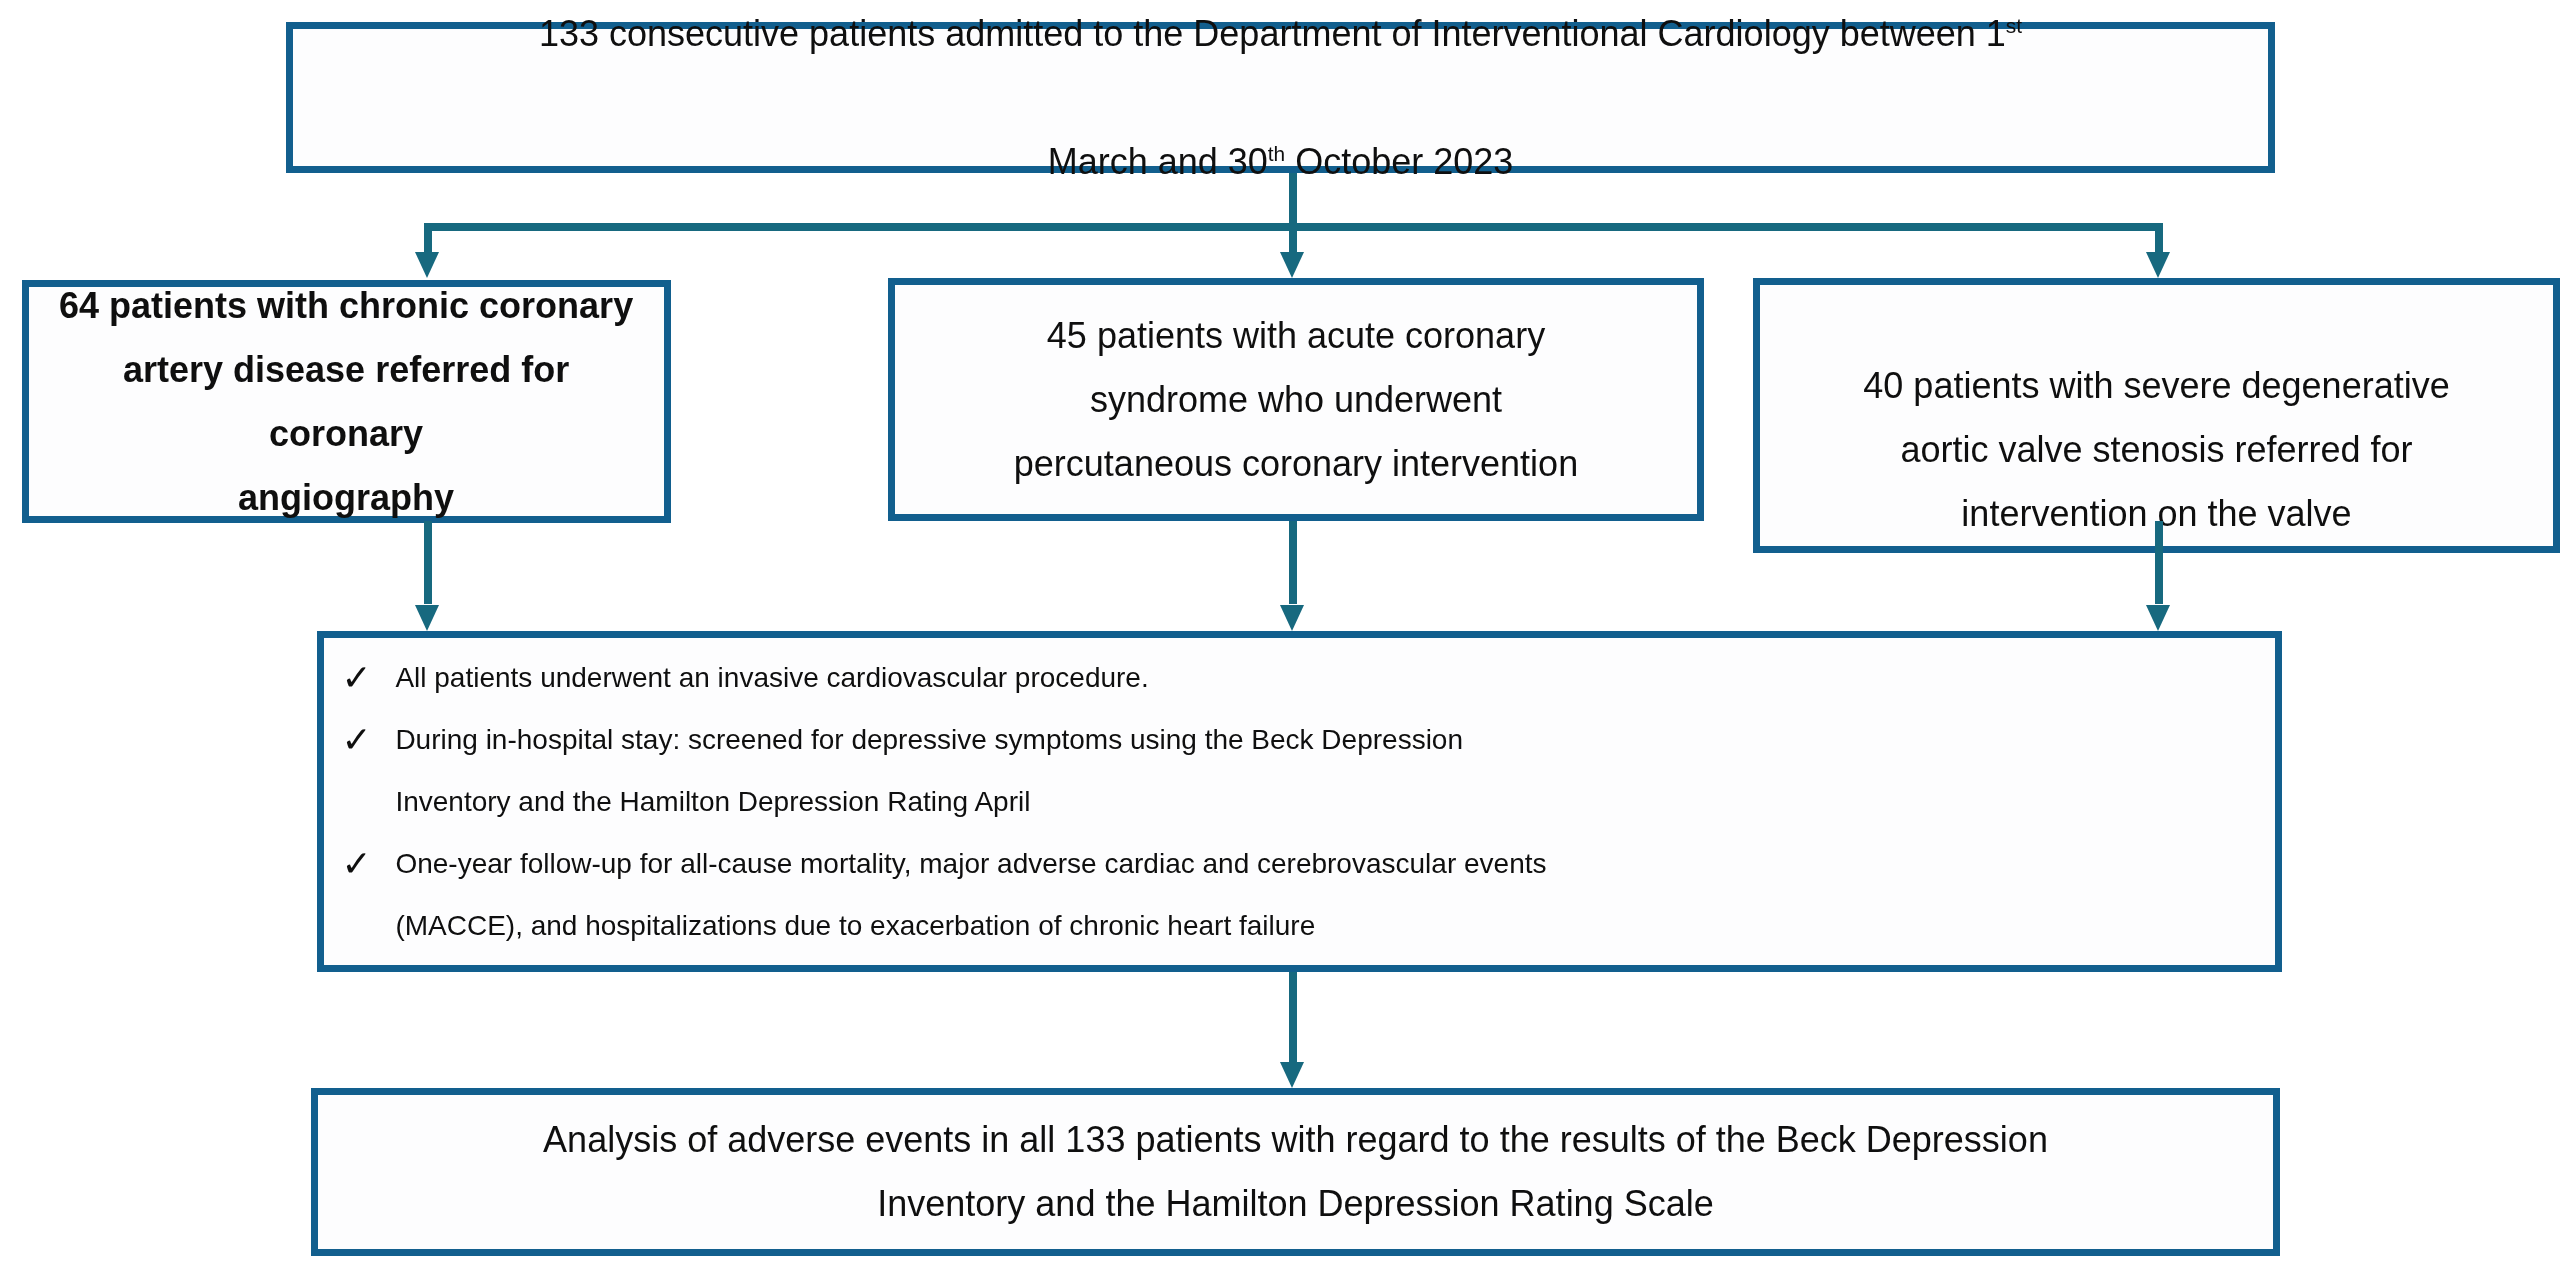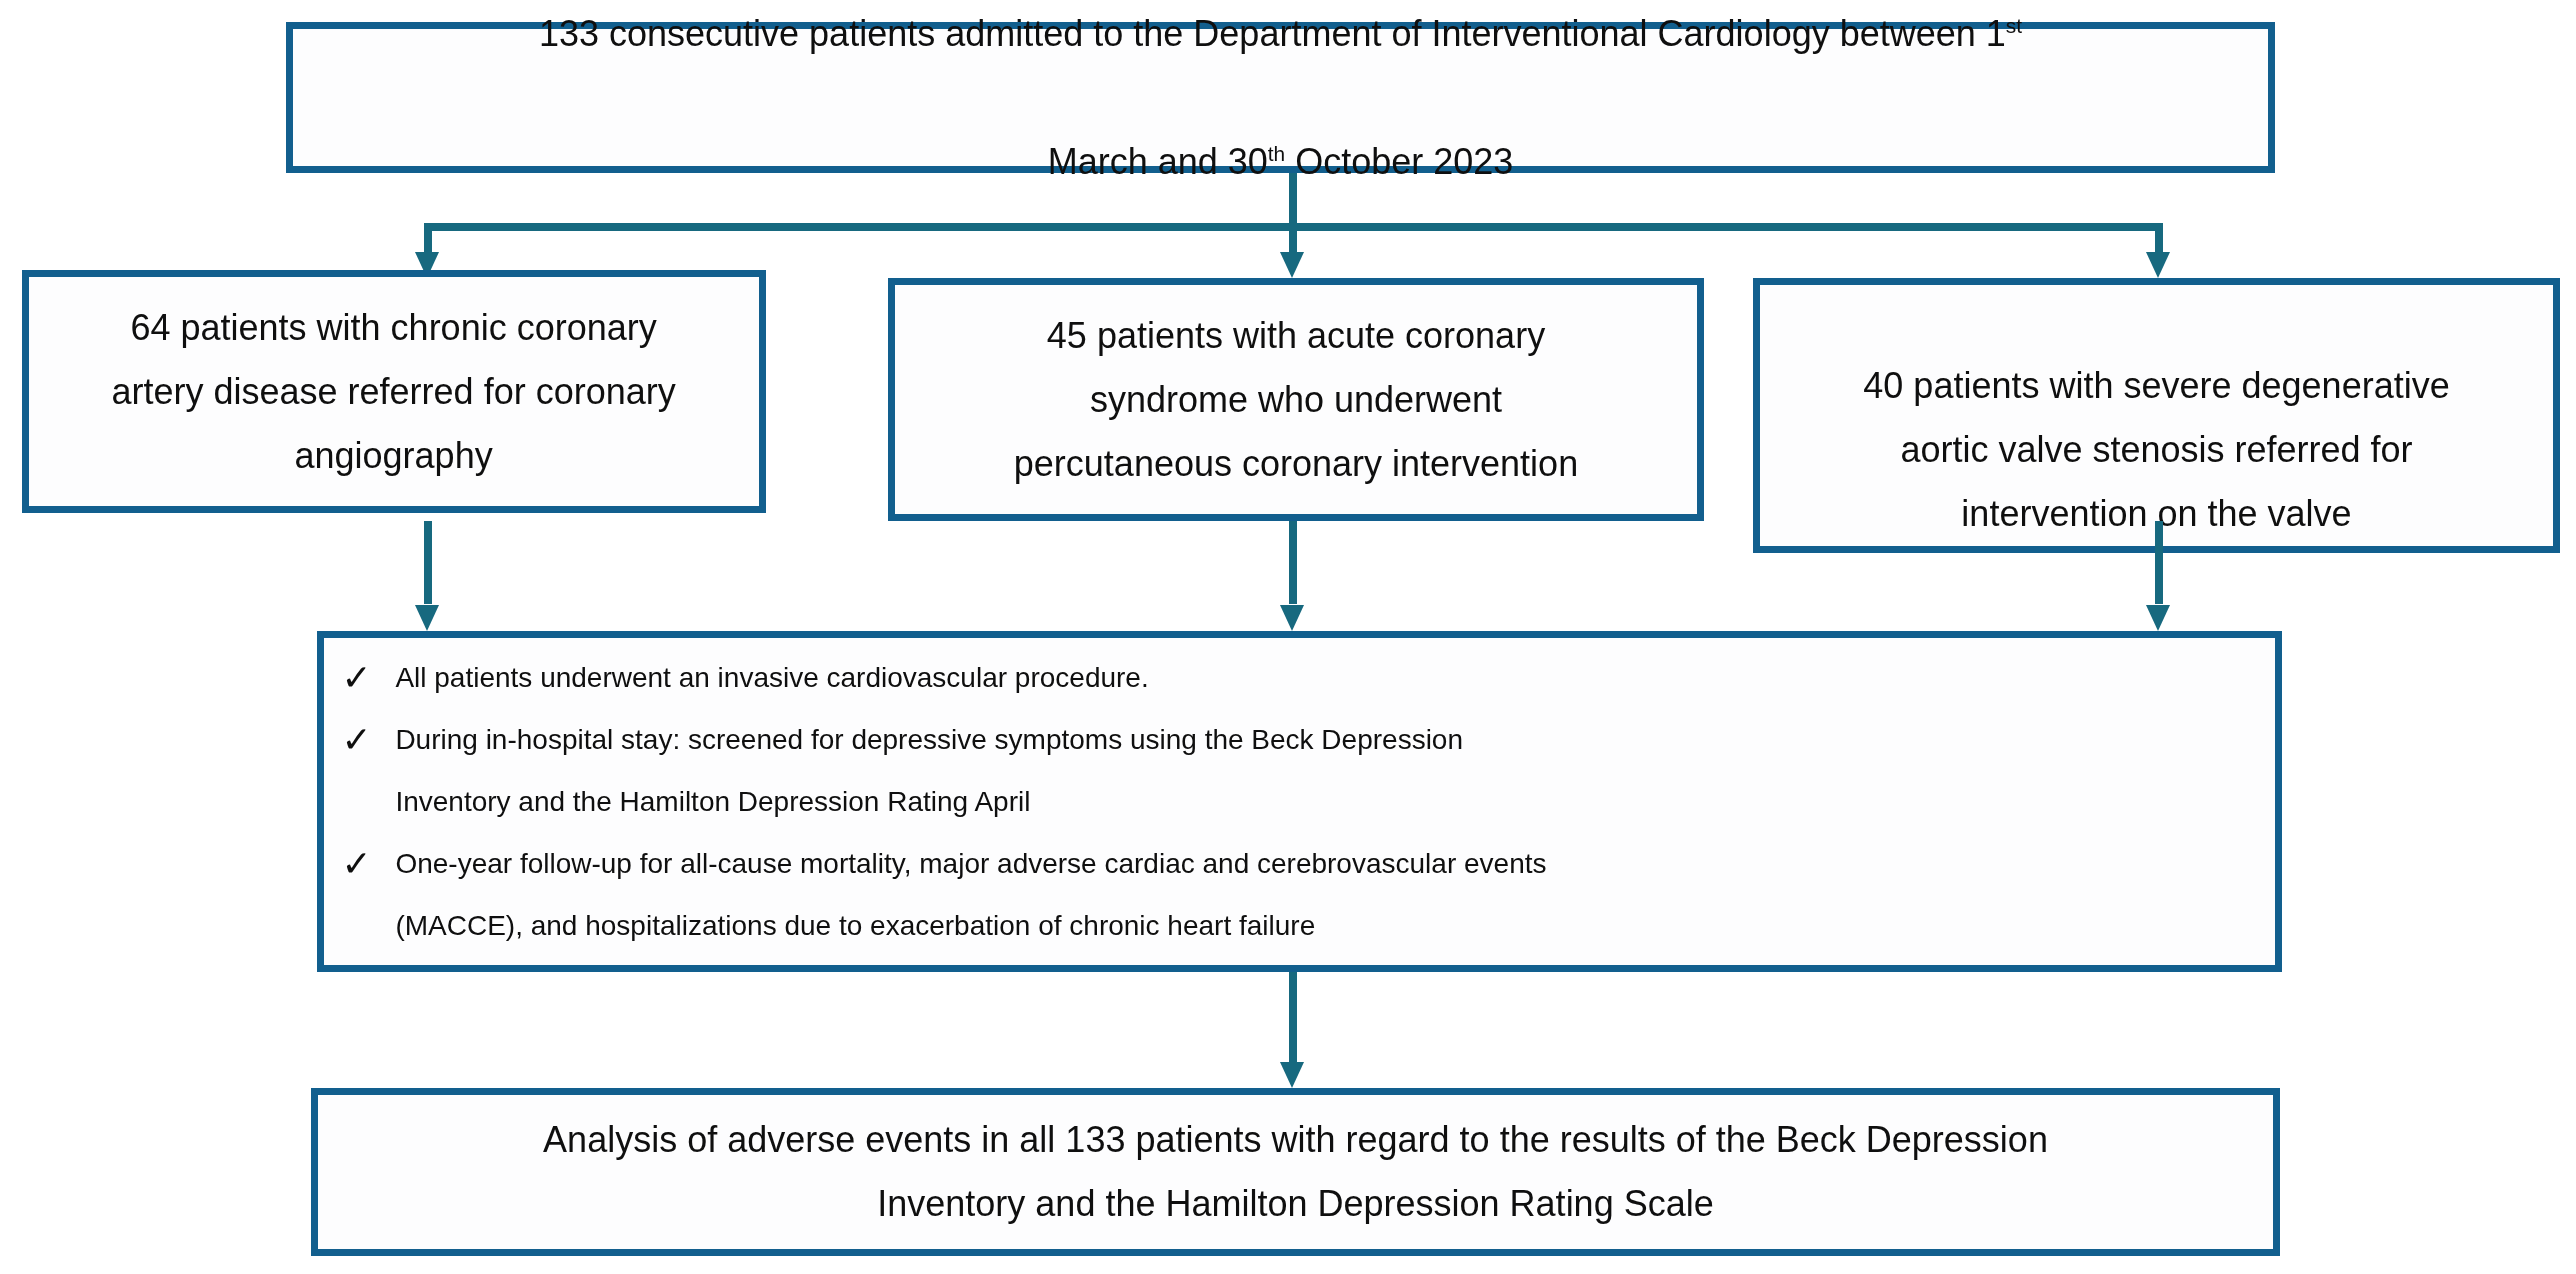--- a/index.html
+++ b/index.html
@@ -98,21 +98,21 @@
   </div>
 
   <div class="vline" style="left:1283px; top:173px; height:82px;"></div>
   <div class="hline" style="left:418px; top:223px; width:1739px;"></div>
   <div class="vline" style="left:418px; top:223px; height:31px;"></div>
   <div class="vline" style="left:2149px; top:223px; height:31px;"></div>
   <div class="arrowhead" style="left:409px; top:252px;"></div>
   <div class="arrowhead" style="left:1274px; top:252px;"></div>
   <div class="arrowhead" style="left:2140px; top:252px;"></div>
 
-  <div class="box" style="left:15.6px; top:270px; width:744px; height:243px;">
+  <div class="box" style="left:15.6px; top:280px; width:649px; height:243px;font-weight:bold;">
     <div class="box-text">64 patients with chronic coronary
 artery disease referred for coronary
 angiography</div>
   </div>
 
   <div class="box" style="left:882px; top:278px; width:816px; height:243px;">
     <div class="box-text">45 patients with acute coronary
 syndrome who underwent
 percutaneous coronary intervention</div>
   </div>

